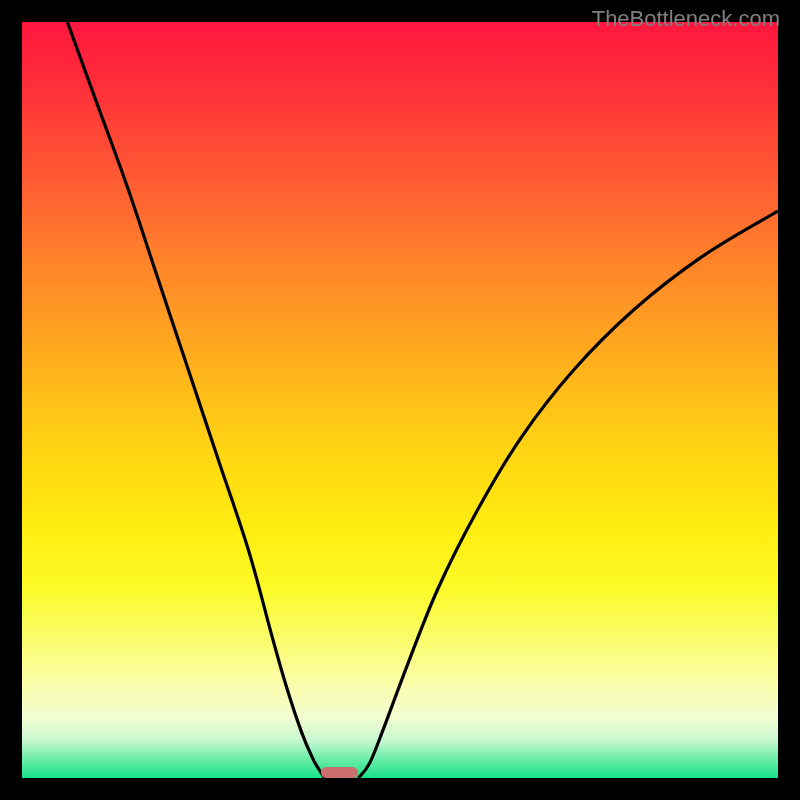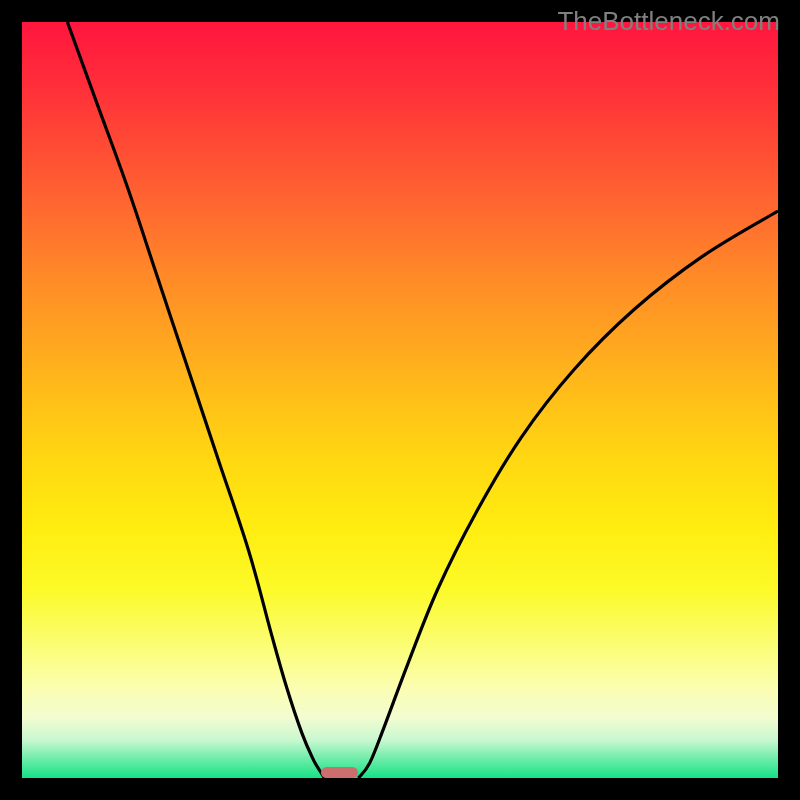--- a/index.html
+++ b/index.html
@@ -9,21 +9,21 @@
     height: 800px;
     background: #000;
     position: relative;
     font-family: Arial, sans-serif;
   }
   .watermark {
     position: absolute;
     top: 6px;
     right: 20px;
     color: #808080;
-    font-size: 26px;
+    font-size: 22px;
     font-weight: 500;
     z-index: 10;
   }
   .plot-area {
     position: absolute;
     left: 22px;
     top: 22px;
     width: 756px;
     height: 756px;
     overflow: hidden;

